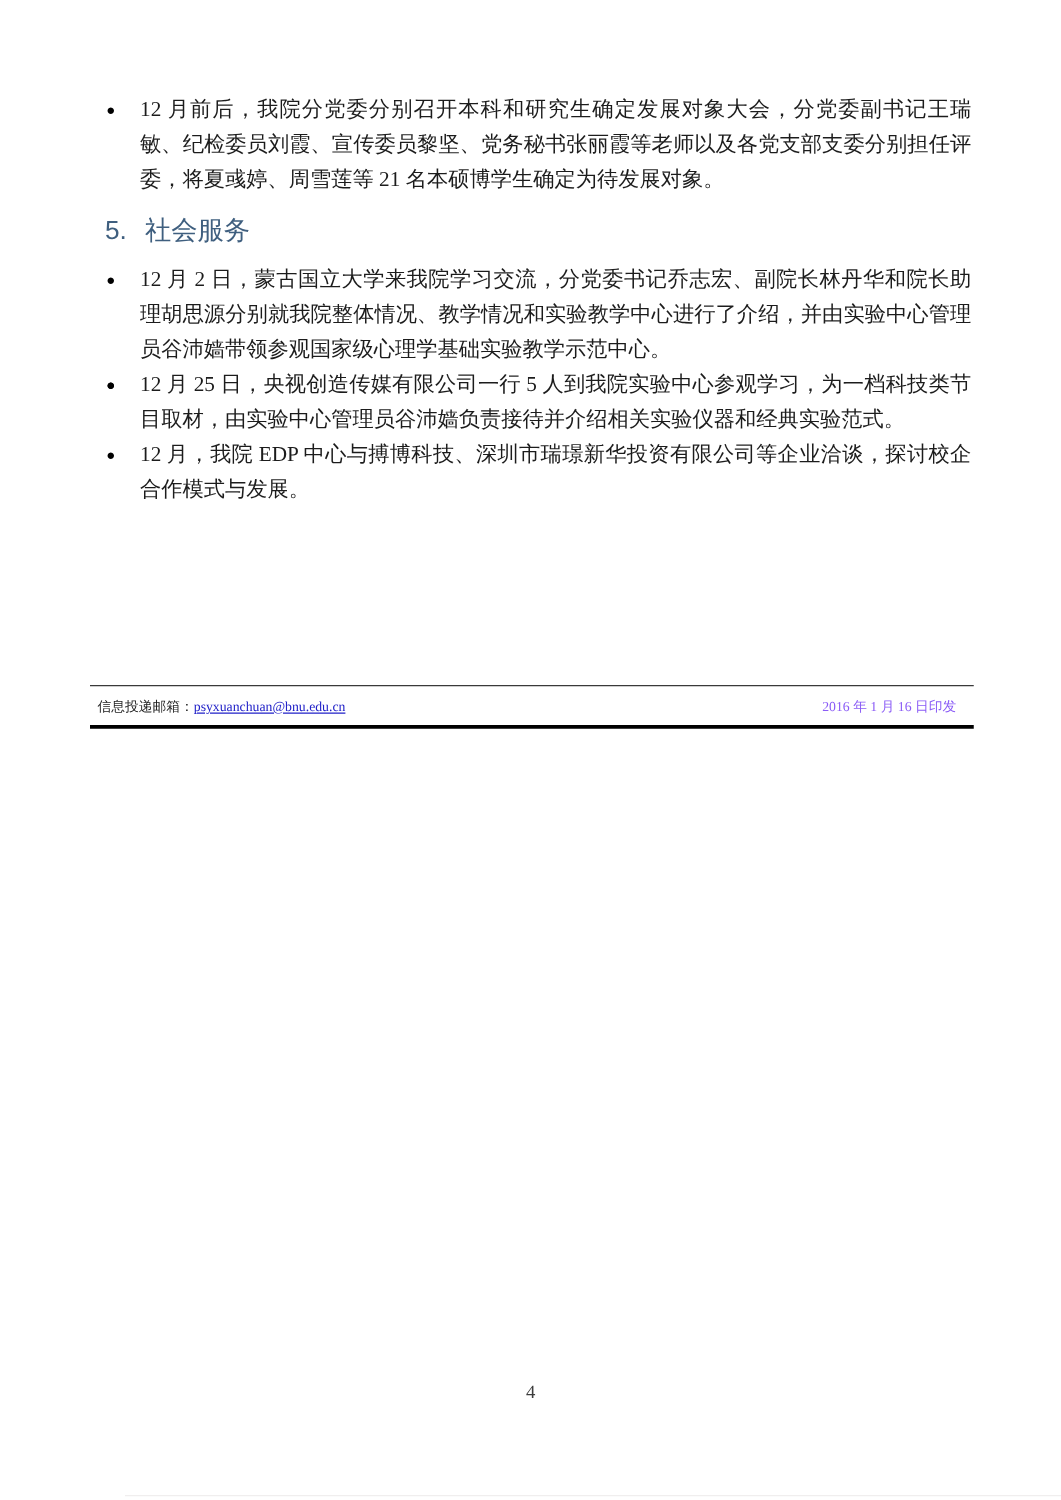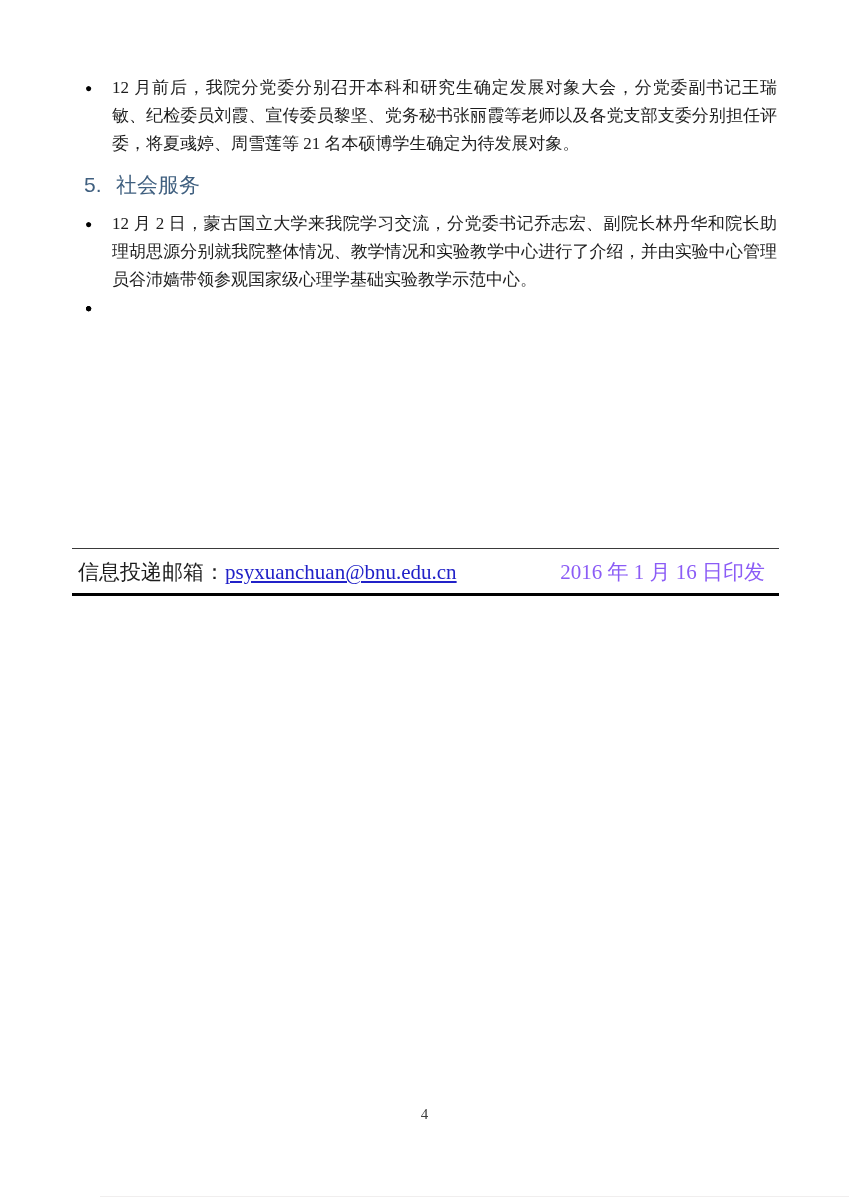--- a/index.html
+++ b/index.html
@@ -57,21 +57,21 @@
     left: 72px;
     right: 70px;
     border-top: 1px solid #3a3a3a;
     border-bottom: 3px solid #000;
   }
   .footer-inner {
     display: flex;
     justify-content: space-between;
     align-items: flex-end;
     padding: 9px 4px 7px 6px;
-    font-size: 21px;
+    font-size: 11px;
   }
   .footer-left { color: #1c1c1c; }
   .footer-left a.email-link {
     color: #2121c8;
     text-decoration: underline;
     cursor: pointer;
   }
   .footer-right {
     color: #8b5cf6;
     padding-right: 10px;
@@ -113,23 +113,25 @@
   <ul class="bullet-list">
     <li>
       <span class="bullet">●</span>
       <span class="li-text">12 月 2 日，蒙古国立大学来我院学习交流，分党委书记乔志宏、副院长林丹华和院长助理胡思源分别就我院整体情况、教学情况和实验教学中心进行了介绍，并由实验中心管理员谷沛嫱带领参观国家级心理学基础实验教学示范中心。</span>
     </li>
     <li>
       <span class="bullet">●</span>
     </li>
     <li>
       <span class="bullet">●</span>
+      <span class="li-text">12 月 25 日，央视创造传媒有限公司一行 5 人到我院实验中心参观学习，为一档科技类节目取材，由实验中心管理员谷沛嫱负责接待并介绍相关实验仪器和经典实验范式。</span>
     </li>
     <li>
       <span class="bullet">●</span>
+      <span class="li-text">12 月，我院 EDP 中心与搏博科技、深圳市瑞璟新华投资有限公司等企业洽谈，探讨校企合作模式与发展。</span>
     </li>
   </ul>
 
 </div>
 
 <div class="footer">
   <div class="footer-inner">
     <div class="footer-left">
       <span>信息投递邮箱：</span><a href="#" class="email-link">psyxuanchuan@bnu.edu.cn</a>
     </div>

